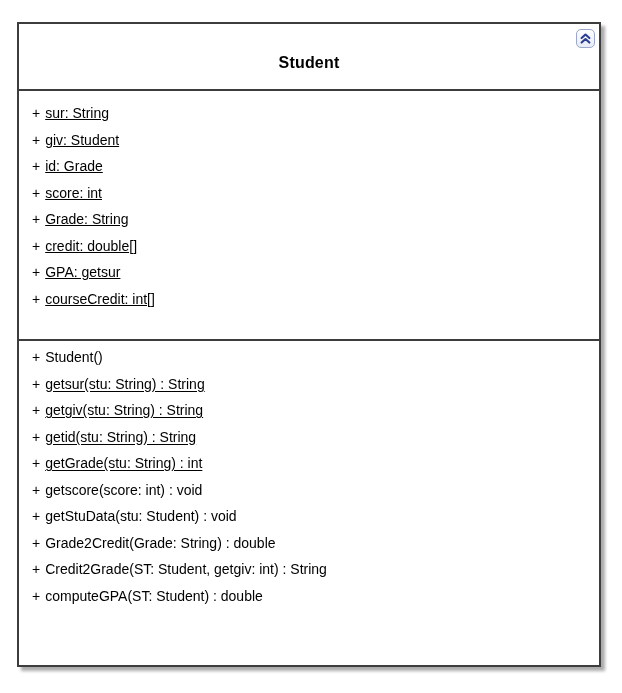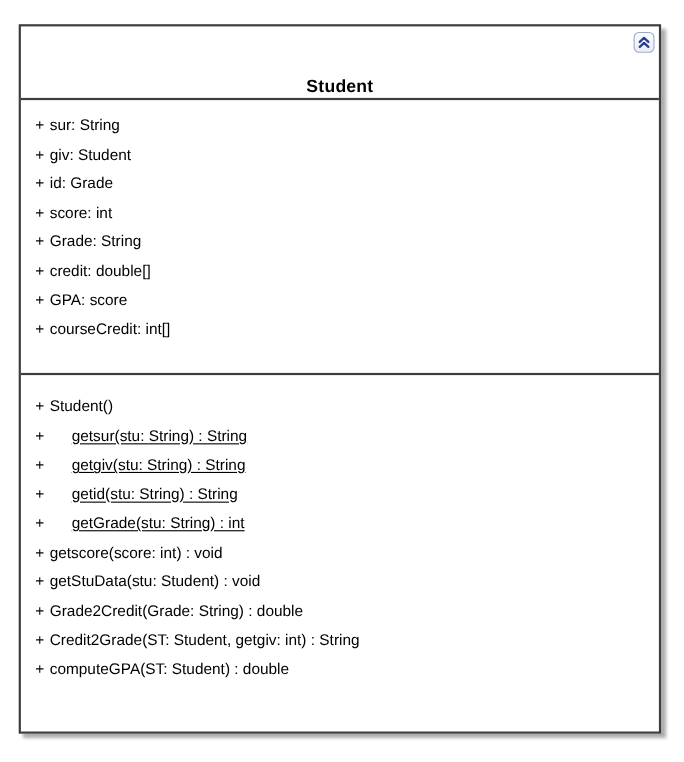--- a/index.html
+++ b/index.html
@@ -24,21 +24,21 @@
     box-shadow: 4px 4px 3px rgba(0,0,0,0.33);
     display: flex;
     flex-direction: column;
   }
   .header {
     position: relative;
     flex: none;
     height: 65px;
     display: flex;
     justify-content: center;
-    align-items: flex-end;
+    align-items: center;
   }
   .class-title {
     padding-top: 13px;
     font-size: 16px;
     font-weight: bold;
     letter-spacing: 0.2px;
   }
   .collapse-btn {
     position: absolute;
     top: 5px;
@@ -53,31 +53,31 @@
     align-items: center;
     justify-content: center;
     padding: 0;
     cursor: pointer;
   }
   .section {
     border-top: 2px solid #3d3d3d;
     box-sizing: border-box;
     padding: 9px 8px 0 13px;
   }
-  .attributes { flex: none; height: 250px; overflow: hidden; }
-  .methods { flex: 1; padding-top: 15px; overflow: hidden; }
+  .attributes { flex: none; height: 250px; overflow: hidden; text-decoration: underline; }
+  .methods { flex: 1; padding-top: 3px; overflow: hidden; }
   .row {
     height: 26.5px;
     line-height: 26.5px;
     font-size: 14px;
     white-space: nowrap;
   }
   .vis { display: inline-block; margin-right: 5px; }
   .sig { text-decoration: none; }
-  .sig.underlined { text-decoration: underline; text-underline-offset: 2px; margin-left: 20px; }
+  .sig.underlined { text-decoration: underline; text-underline-offset: 2px; }
 </style>
 </head>
 <body>
 
 <div class="canvas">
   <div class="uml-class">
 
     <div class="header">
       <div class="class-title">Student</div>
       <button class="collapse-btn">
@@ -88,21 +88,21 @@
       </button>
     </div>
 
     <div class="section attributes">
       <div class="row"><span class="vis">+</span><span class="sig">sur: String</span></div>
       <div class="row"><span class="vis">+</span><span class="sig">giv: Student</span></div>
       <div class="row"><span class="vis">+</span><span class="sig">id: Grade</span></div>
       <div class="row"><span class="vis">+</span><span class="sig">score: int</span></div>
       <div class="row"><span class="vis">+</span><span class="sig">Grade: String</span></div>
       <div class="row"><span class="vis">+</span><span class="sig">credit: double[]</span></div>
-      <div class="row"><span class="vis">+</span><span class="sig">GPA: score</span></div>
+      <div class="row"><span class="vis">+</span><span class="sig">GPA: getsur</span></div>
       <div class="row"><span class="vis">+</span><span class="sig">courseCredit: int[]</span></div>
     </div>
 
     <div class="section methods">
       <div class="row"><span class="vis">+</span><span class="sig">Student()</span></div>
       <div class="row"><span class="vis">+</span><span class="sig underlined">getsur(stu: String) : String</span></div>
       <div class="row"><span class="vis">+</span><span class="sig underlined">getgiv(stu: String) : String</span></div>
       <div class="row"><span class="vis">+</span><span class="sig underlined">getid(stu: String) : String</span></div>
       <div class="row"><span class="vis">+</span><span class="sig underlined">getGrade(stu: String) : int</span></div>
       <div class="row"><span class="vis">+</span><span class="sig">getscore(score: int) : void</span></div>

